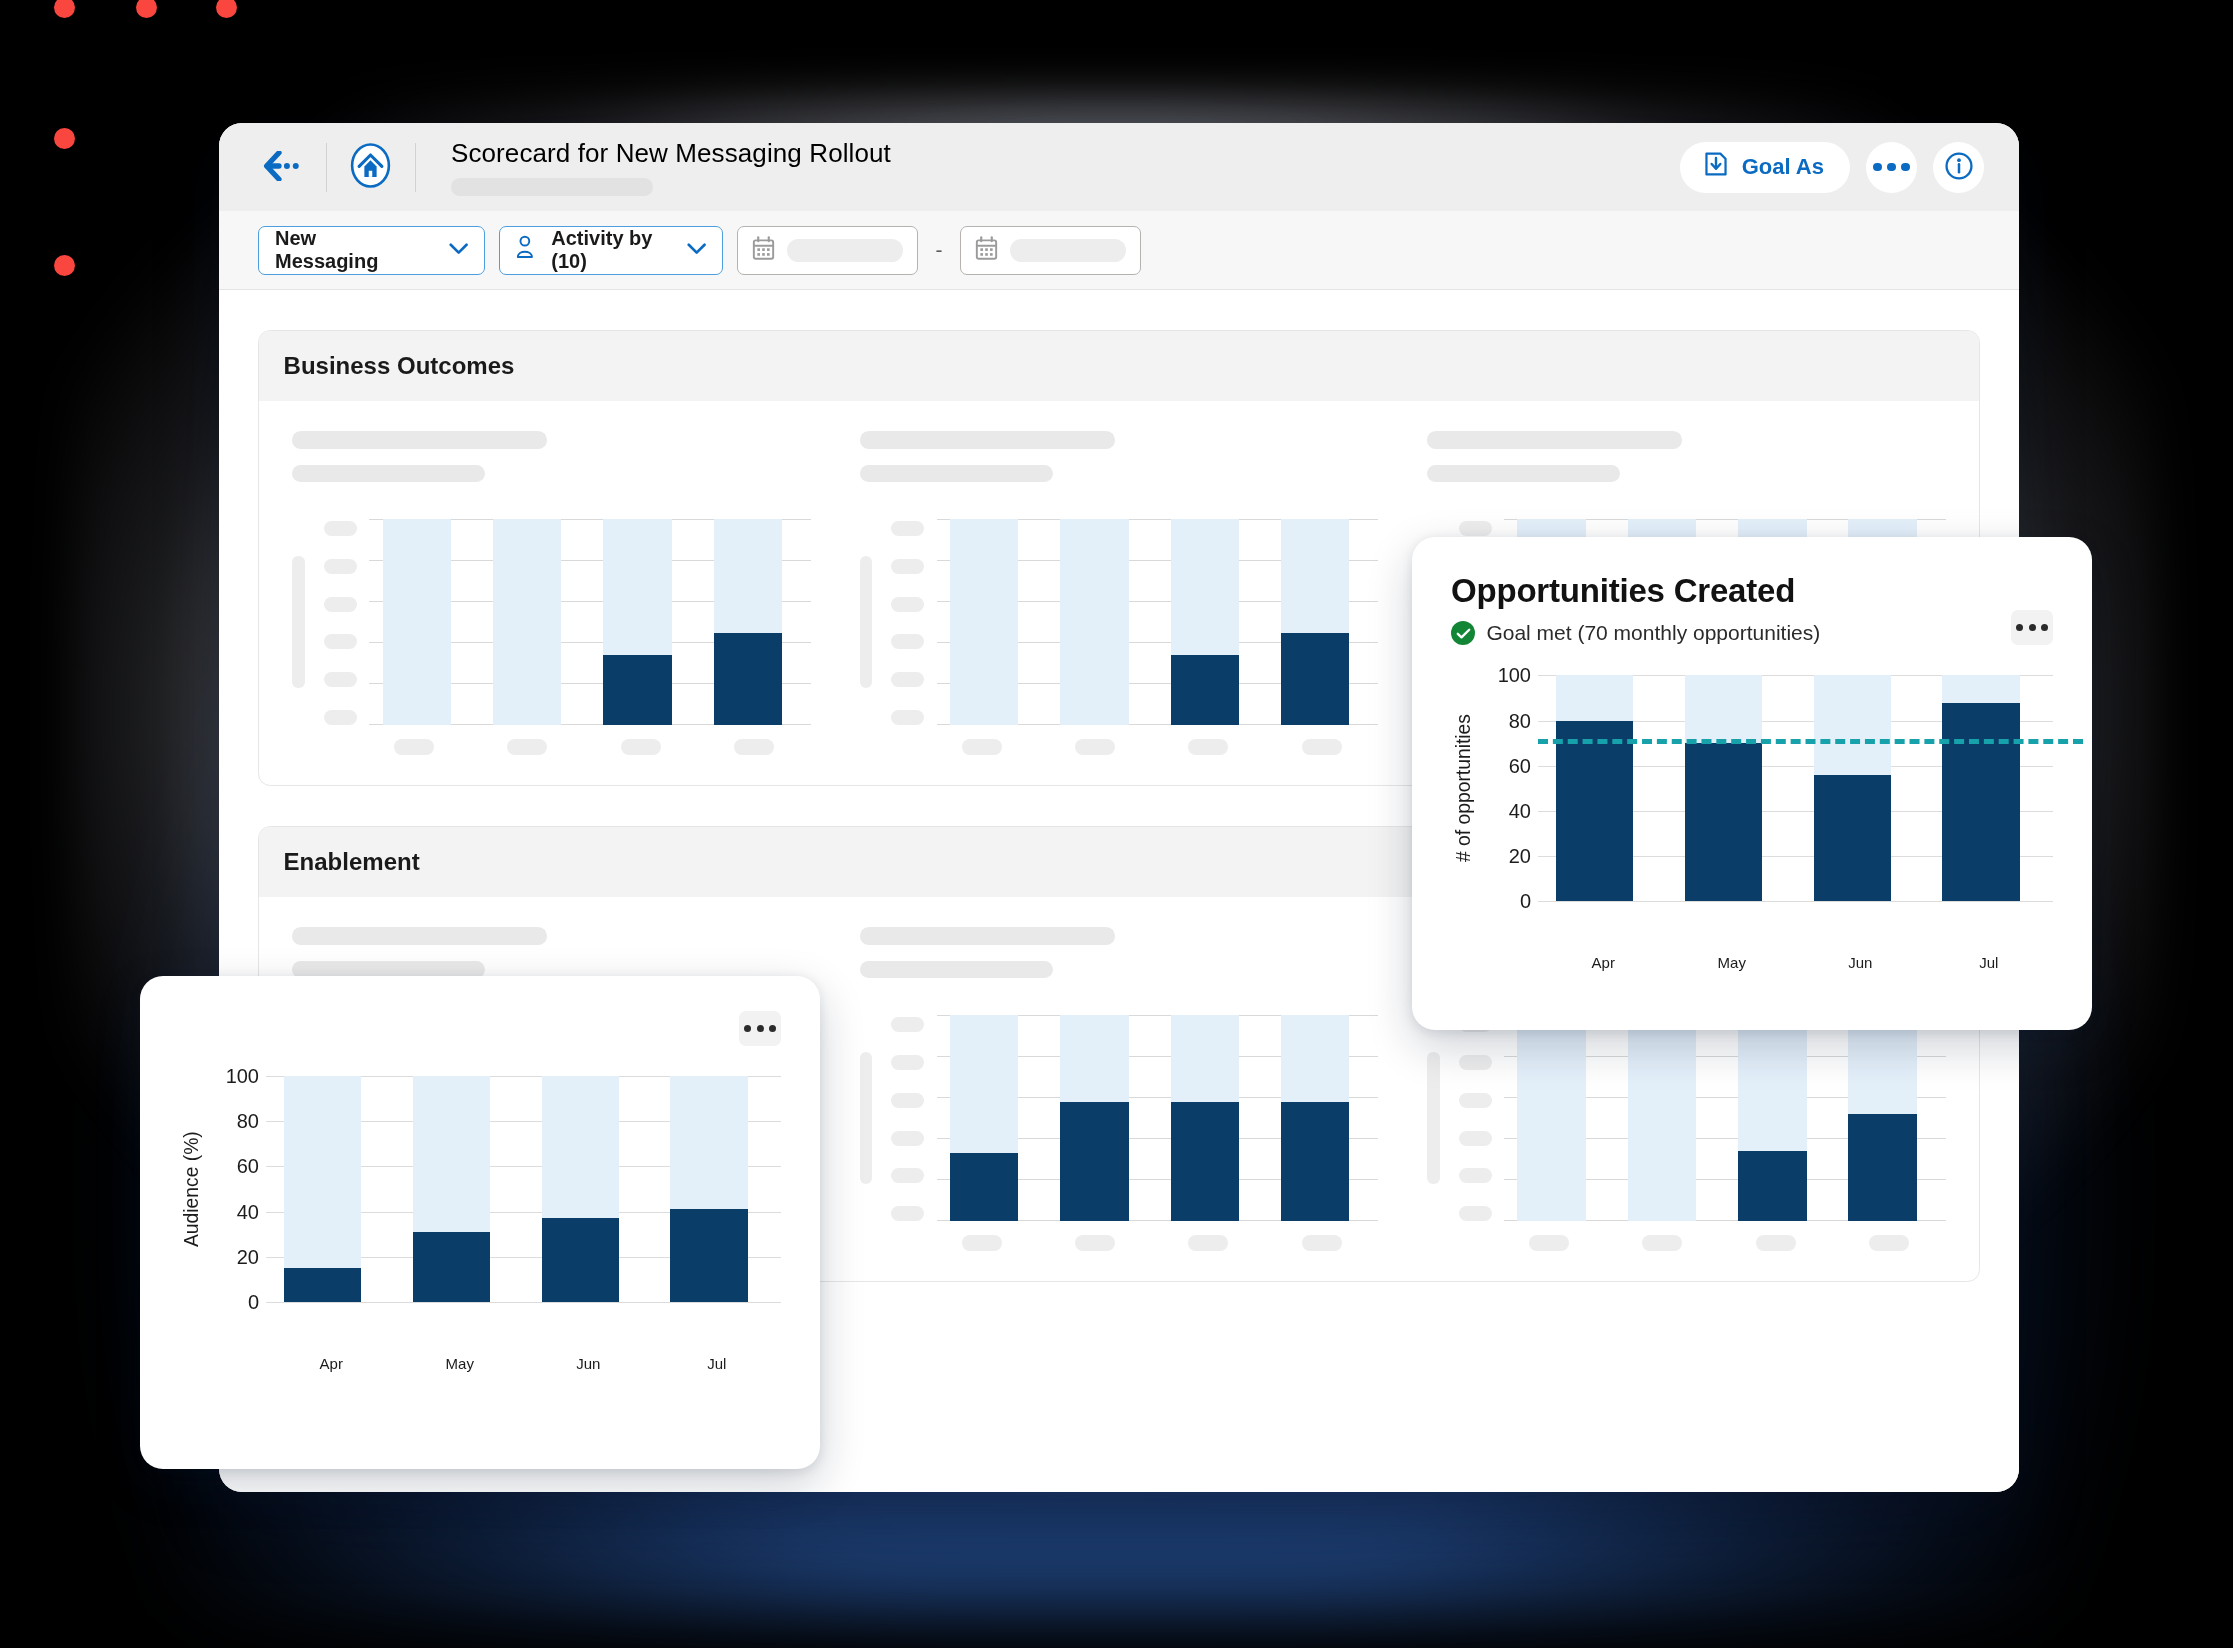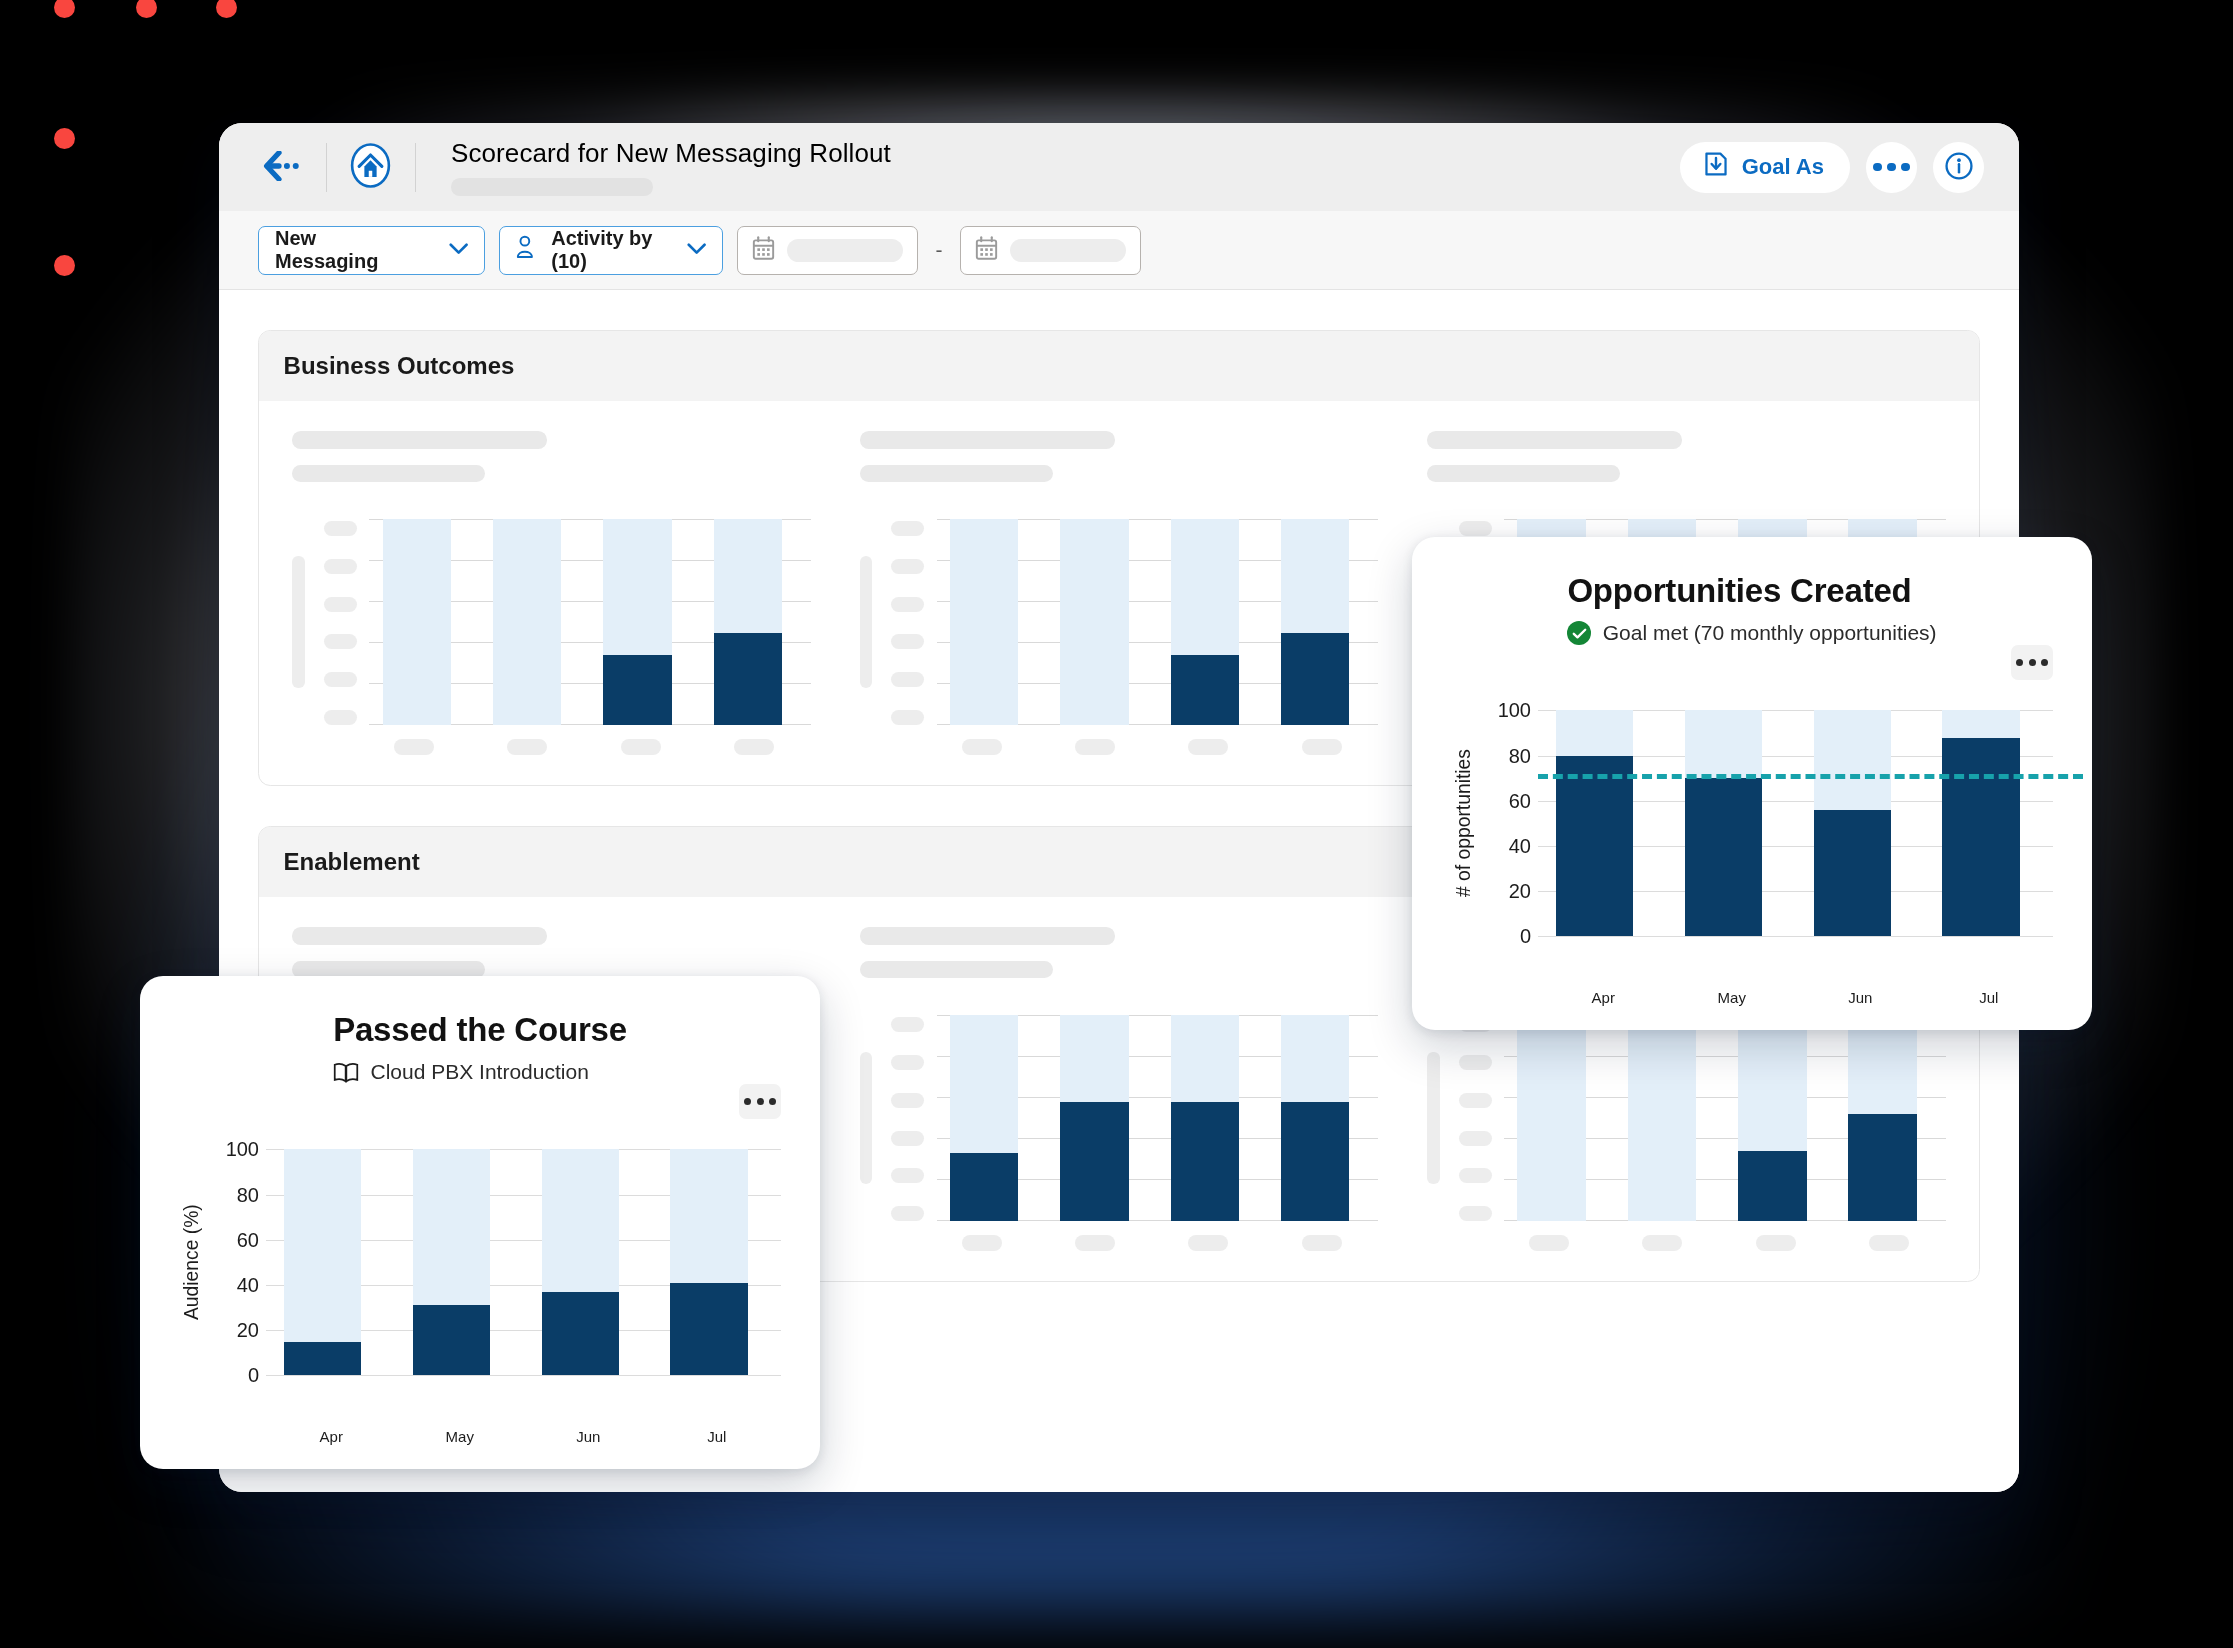--- a/index.html
+++ b/index.html
@@ -226,21 +226,21 @@
   
   .float-card {
     position: absolute;
     background: #ffffff;
     border-radius: 23px;
     box-shadow: 0 16px 46px rgba(10,25,50,0.20), 0 2.6px 10.5px rgba(10,25,50,0.10);
   }
   #card-opportunities { left: 1412px; top: 537px; width: 680px; height: 493px; padding: 35px 39px 23px 39px; }
   #card-course        { left: 140px;  top: 976px; width: 680px; height: 493px; padding: 35px 39px 23px 39px; }
 
-  .card-head { display: flex; align-items: center; flex-direction: column; }
+  .card-head { display: flex; align-items: flex-end; }
   .card-title { font-size: 33px; font-weight: 700; color: #121212; letter-spacing: -0.2px; }
   .card-sub { display: flex; align-items: center; gap: 11.4px; margin-top: 11.4px; font-size: 21px; color: #2b2b2b; }
   .kebab {
     margin-left: auto;
     width: 42px; height: 35px; border-radius: 7px;
     background: #f2f2f2;
     display: flex; align-items: center; justify-content: center;
     gap: 5.3px; cursor: pointer;
   }
   .kebab i { width: 7px; height: 7px; border-radius: 50%; background: #2b2b2b; display:block; }
@@ -868,32 +868,20 @@
       <span class="sp"></span>
       <span class="lw">Apr</span>
       <span class="lw">May</span>
       <span class="lw">Jun</span>
       <span class="lw">Jul</span>
     </div>
   </div>
 
   <div class="float-card" id="card-course">
     <div class="card-head">
-      <div>
-        <div class="card-title">Passed the Course</div>
-        <div class="card-sub">
-          <span class="book-ic">
-            <svg width="26" height="23" viewBox="0 0 30 26">
-              <path d="M2 4 C7 2 11 3 14.6 5.5 L14.6 23 C11 20.5 7 19.6 2 21.5 Z" fill="none" stroke="#1c1c1c" stroke-width="2"></path>
-              <path d="M28 4 C23 2 19 3 15.4 5.5 L15.4 23 C19 20.5 23 19.6 28 21.5 Z" fill="none" stroke="#1c1c1c" stroke-width="2"></path>
-            </svg>
-          </span>
-          <span>Cloud PBX Introduction</span>
-        </div>
-      </div>
       <div class="kebab">
         <i></i>
           <i></i>
           <i></i>
       </div>
     </div>
 
     <div class="rchart">
       <div class="rchart-yaxis-title">Audience (%)</div>
       <div class="rchart-ticks">

